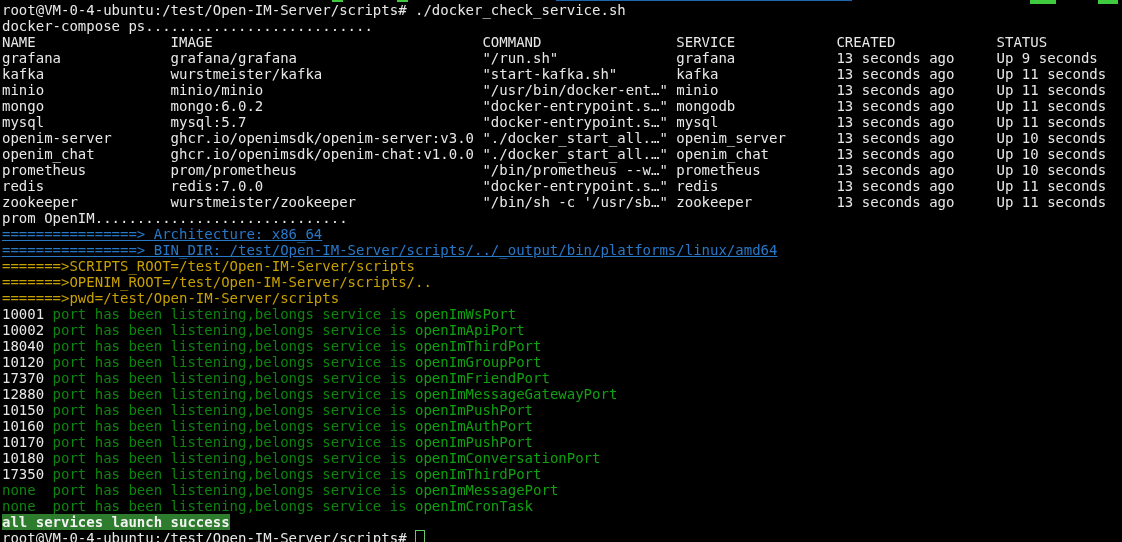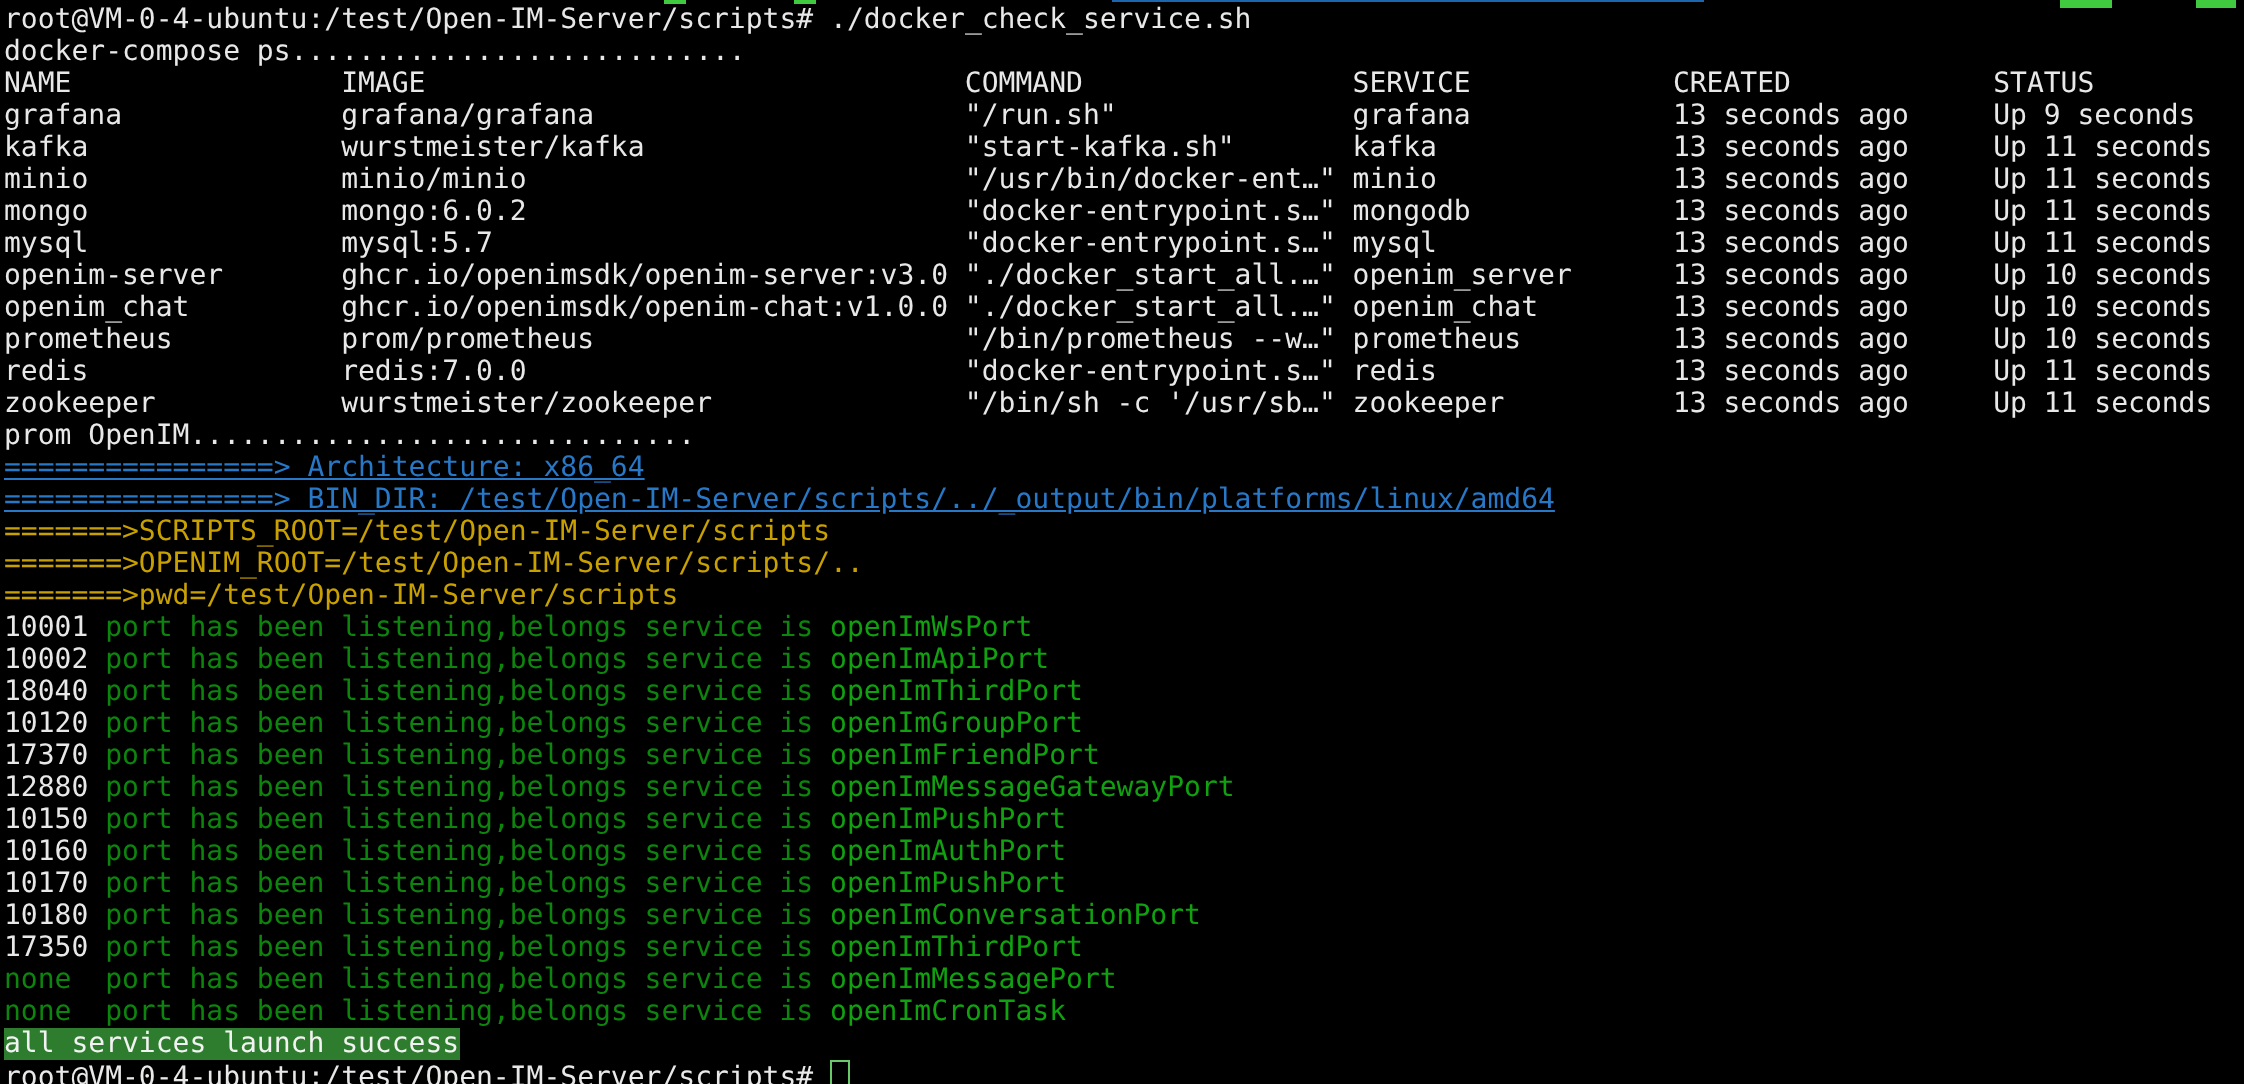--- a/index.html
+++ b/index.html
@@ -13,21 +13,21 @@
   pre.screen{
     margin:0;position:absolute;top:2px;left:2px;
     font-family:"DejaVu Sans Mono","Liberation Mono",monospace;
     font-size:14px;line-height:16px;color:var(--fg);
   }
   .c-fg{color:var(--fg);}
   .c-blue{color:var(--blue);text-decoration:underline;}
   .c-yellow{color:var(--yellow);}
   .c-green{color:var(--green);}
   .c-gbright{color:var(--gbright);}
-  .c-success{background:var(--success-bg);color:var(--success-fg);}
+  .c-success{background:var(--success-bg);color:var(--success-fg);font-weight:bold;}
   .cursor{
     display:inline-block;width:8px;height:13px;
     border:1px solid var(--cursor);vertical-align:-2px;background:transparent;
   }
   .remnants{position:absolute;top:0;left:0;width:1122px;height:6px;}
   .frag{position:absolute;top:0;}
   .frag.g{background:#3fca3f;}
   .frag.b{background:#1c66b0;}
 </style>
 </head>

